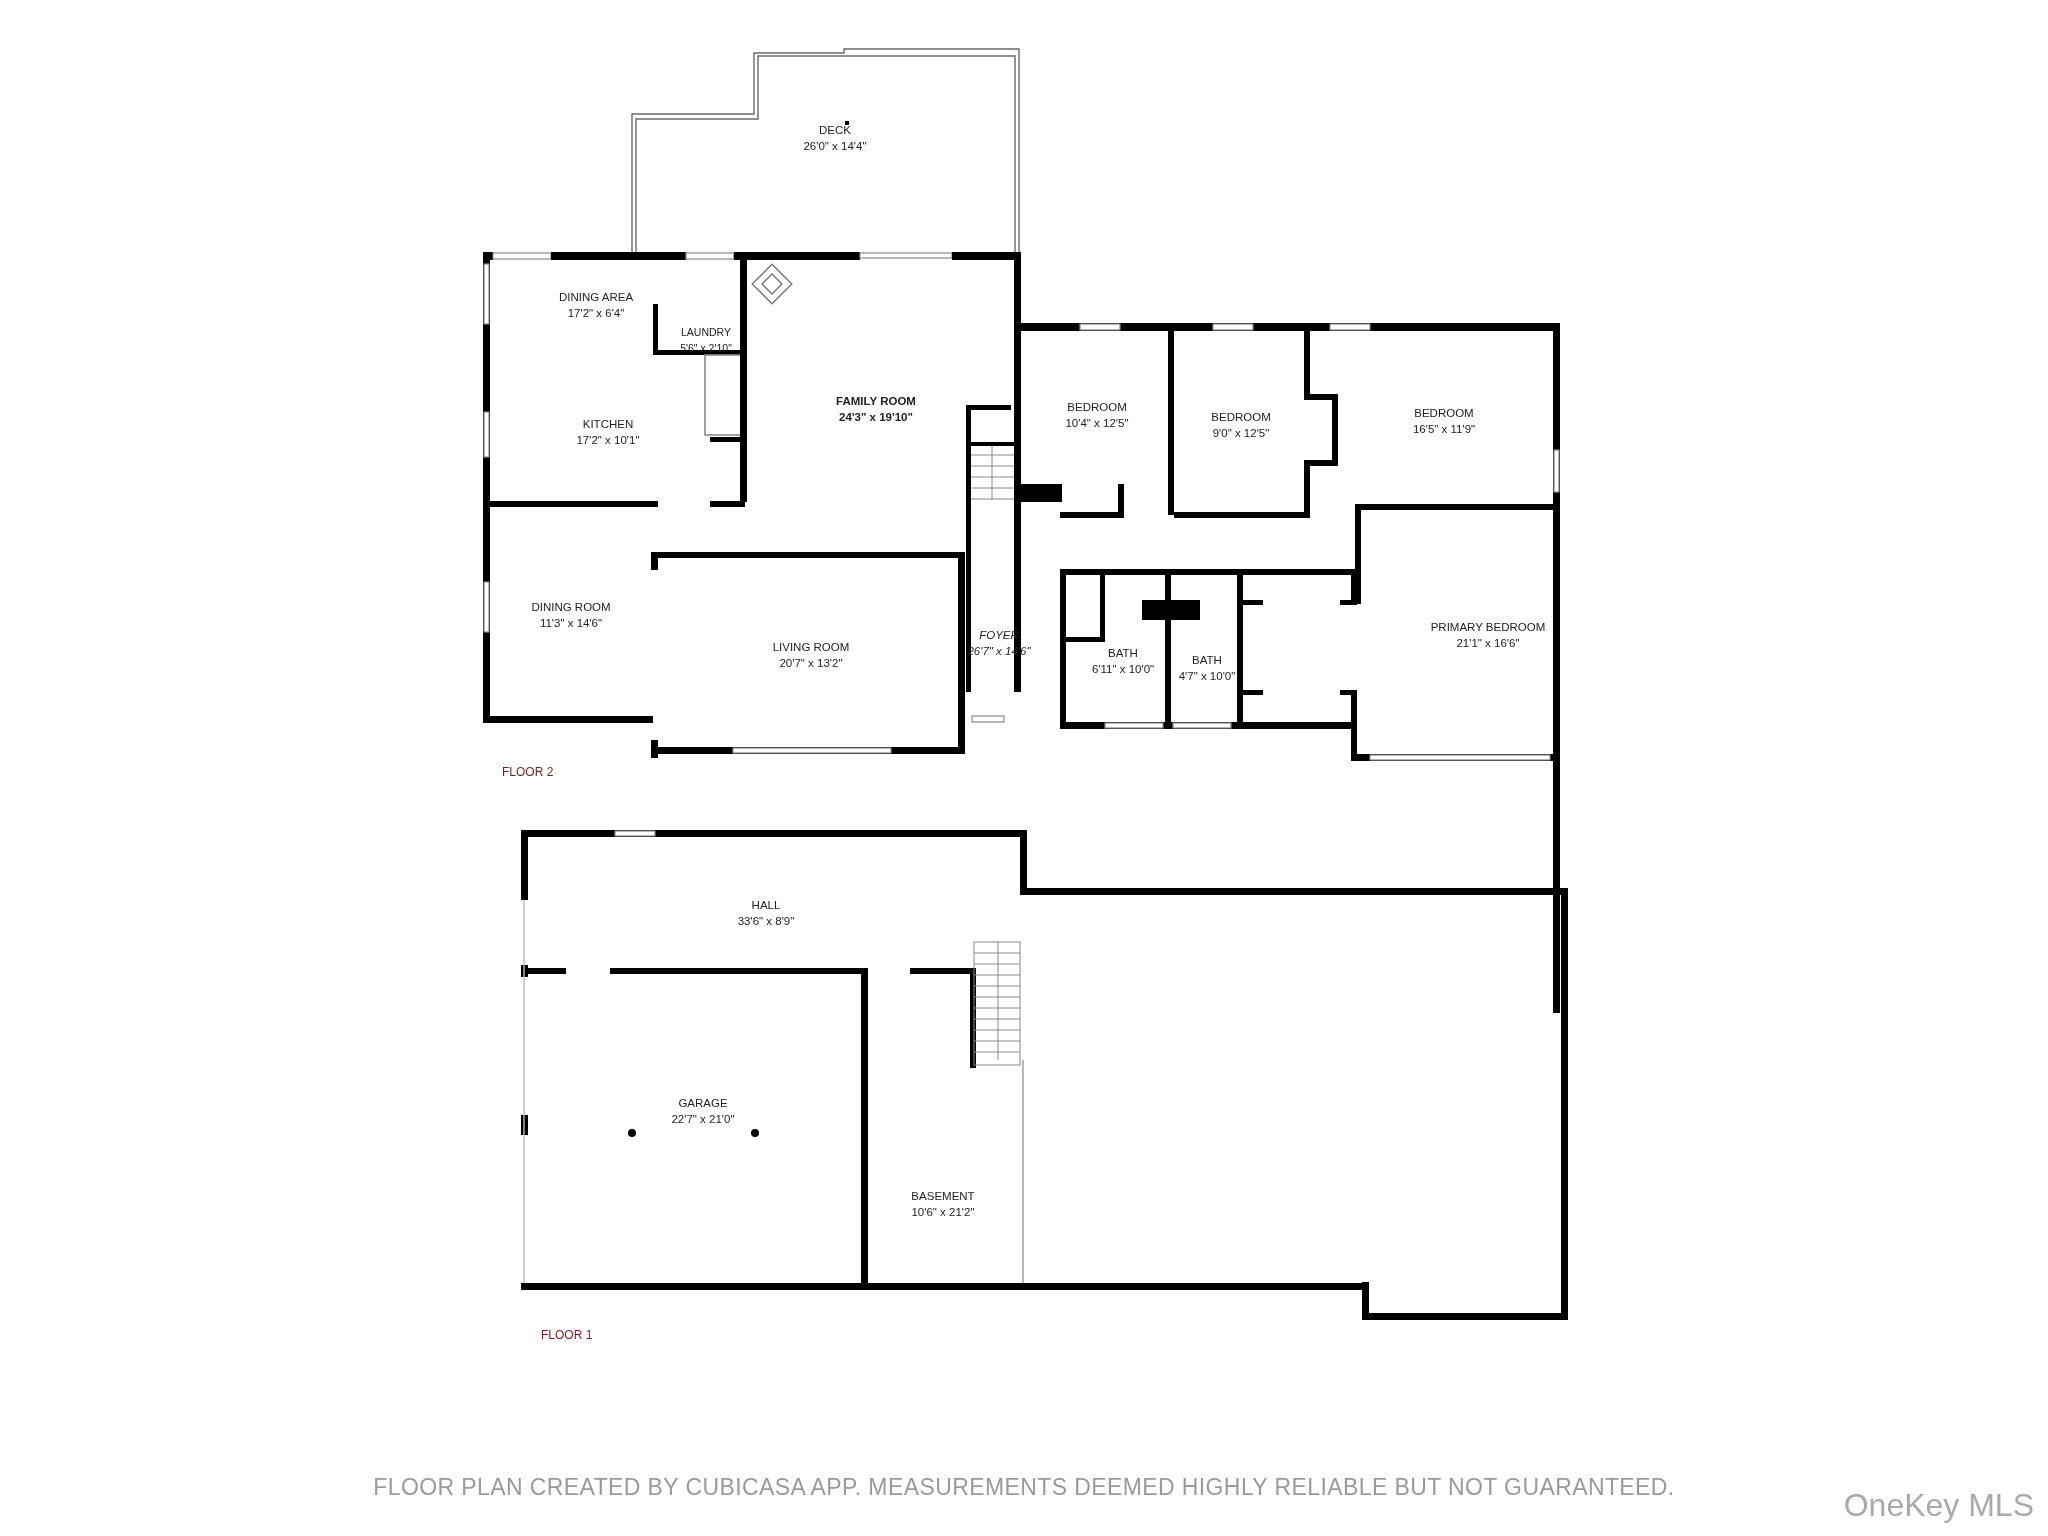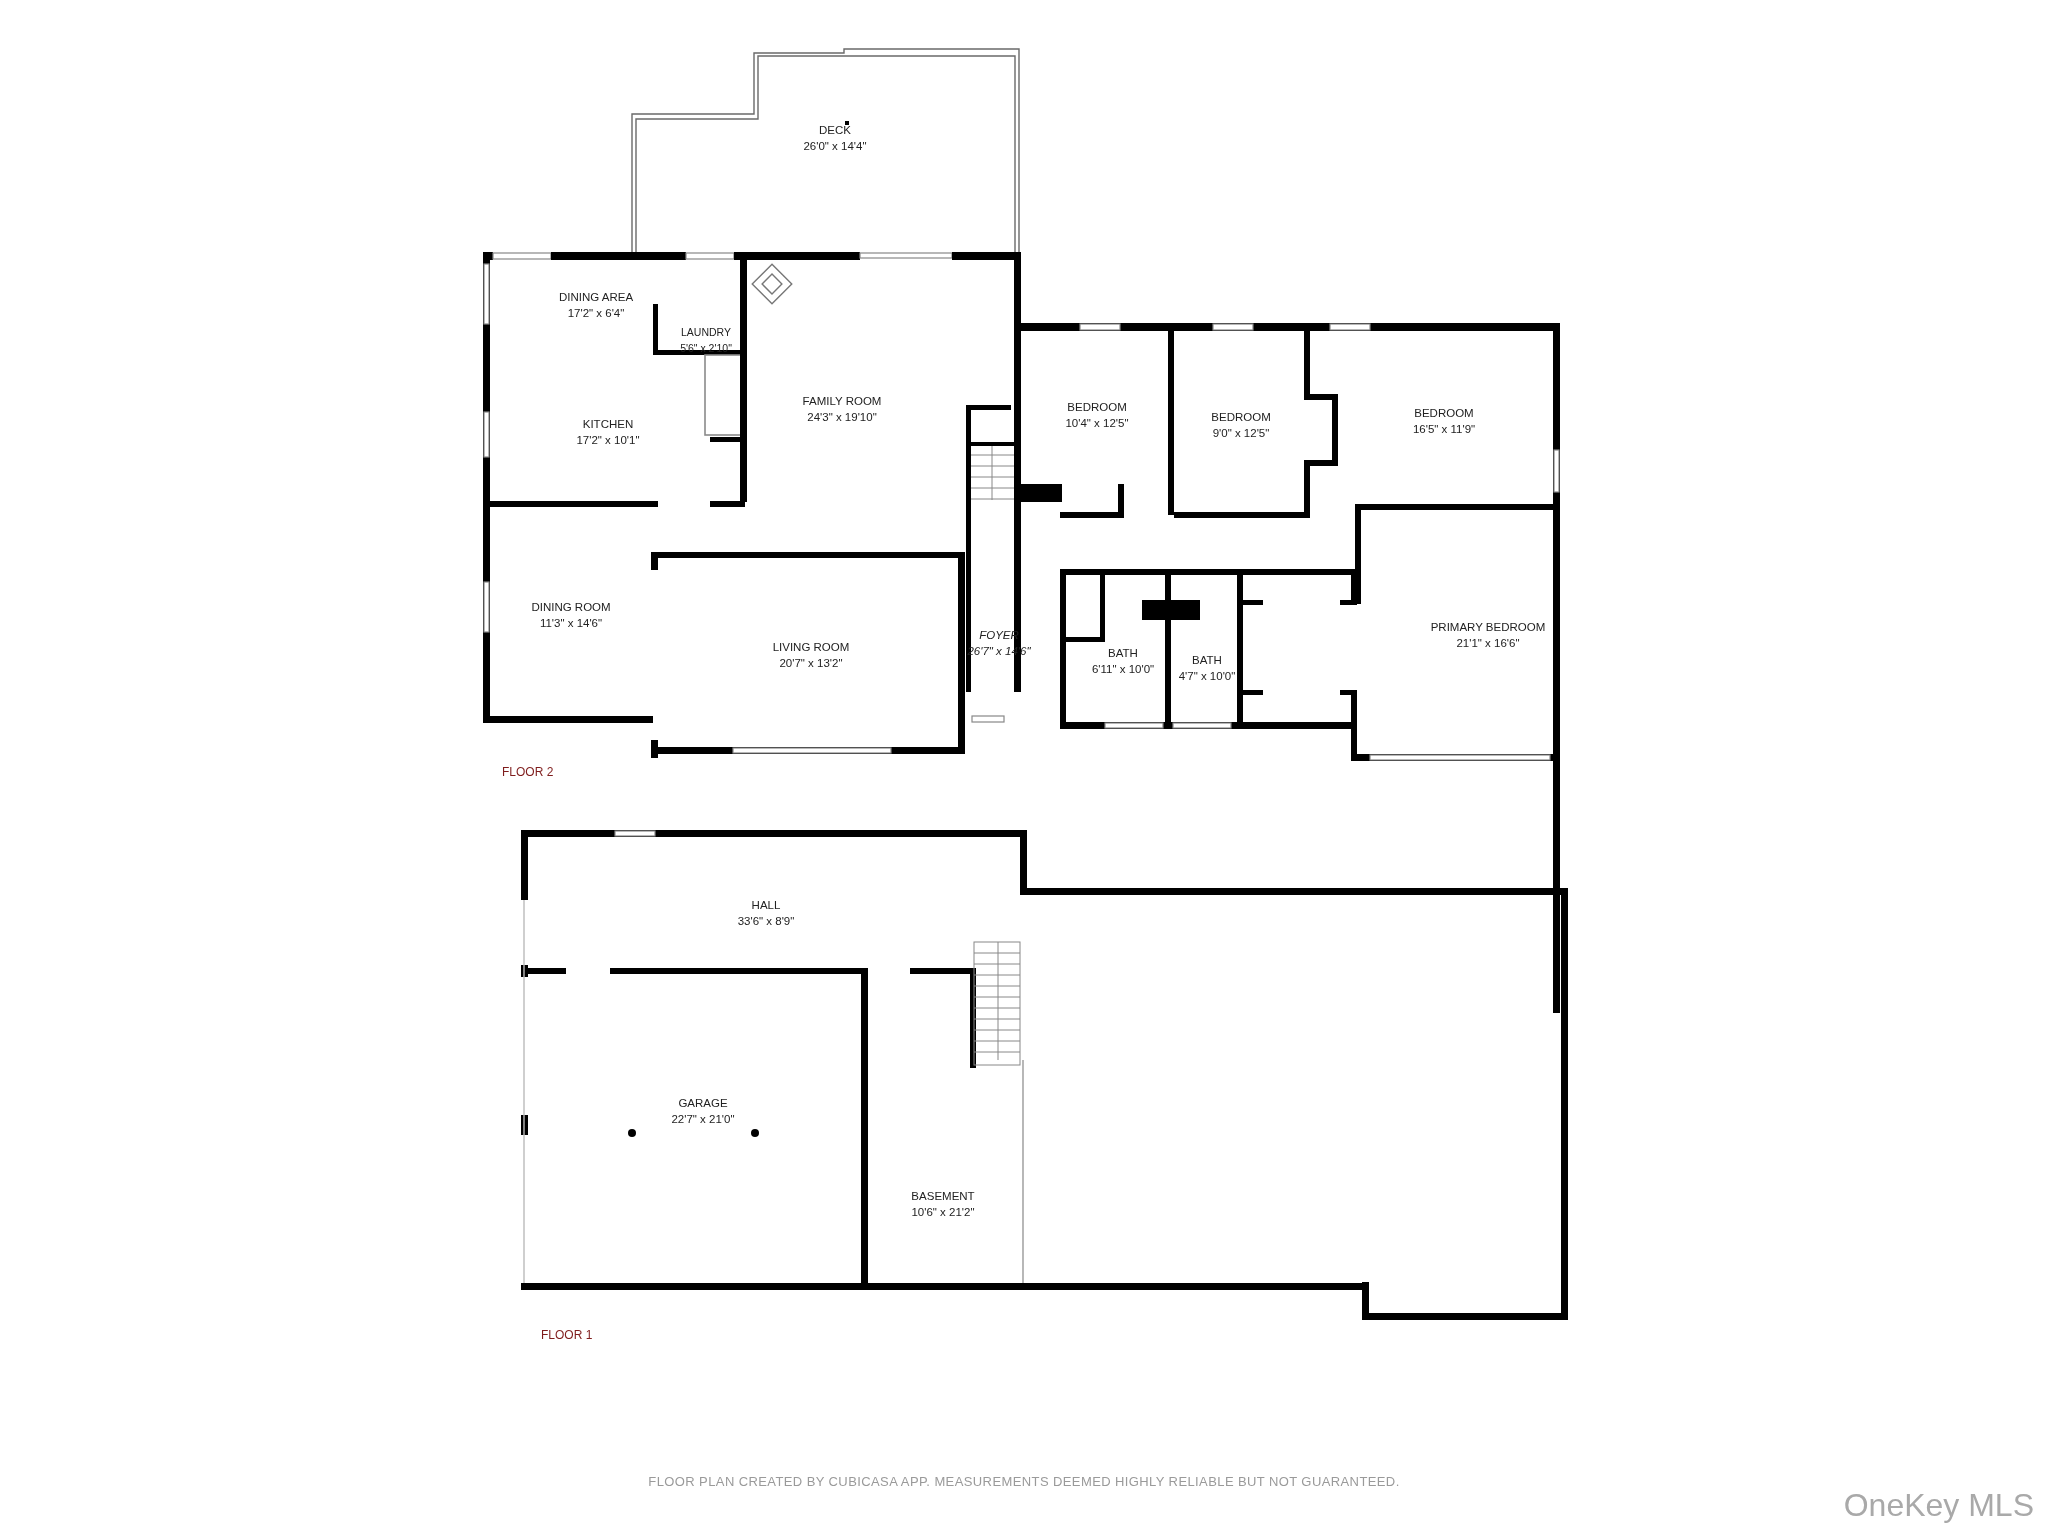--- a/index.html
+++ b/index.html
@@ -6,21 +6,21 @@
   body { width:2048px; height:1536px; position:relative; overflow:hidden; font-family:"Liberation Sans", sans-serif; }
   #plan { position:absolute; left:0; top:0; width:2048px; height:1536px; }
   .wall { fill:#000; }
   .thin { fill:none; stroke:#8a8a8a; stroke-width:1.6; }
   .deckline { fill:none; stroke:#6a6a6a; stroke-width:1.4; }
   .win { fill:#fff; stroke:#888; stroke-width:1.2; }
   .room { position:absolute; text-align:center; color:#222; font-size:11.5px; line-height:16px; transform:translate(-50%,-50%); white-space:nowrap; }
   .room .name { display:block; text-transform:uppercase; }
   .room .dim { display:block; }
   .floor-label { position:absolute; font-size:12px; color:#7f1d1d;margin-left:20px; }
-  .disclaimer { position:absolute; left:0; width:2048px; top:1474px; text-align:center; font-size:13px; color:#9a9a9a; letter-spacing:0.4px; }
+  .disclaimer { position:absolute; left:0; width:2048px; top:1474px; text-align:center; font-size:23px; color:#9a9a9a; letter-spacing:0.4px; }
   .watermark { position:absolute; right:14px; bottom:12px; font-size:32px; color:#a9a9a9; }
 </style>
 </head>
 <body>
 
 <svg id="plan" viewBox="0 0 2048 1536" xmlns="http://www.w3.org/2000/svg">
 
   <g>
 
     <path class="deckline" d="M632 255 V114 H754 V53 H844 V49 H1019 V255"></path>
@@ -169,21 +169,21 @@
   <span class="dim">17'2" x 6'4"</span>
 </div>
 <div class="room" style="left:706px;top:340px;font-size:10.5px;">
   <span class="name">LAUNDRY</span>
   <span class="dim">5'6" x 2'10"</span>
 </div>
 <div class="room" style="left:608px;top:432px;">
   <span class="name">KITCHEN</span>
   <span class="dim">17'2" x 10'1"</span>
 </div>
-<div class="room" style="left:842px;top:409px;">
+<div class="room" style="left:876px;top:409px;font-weight:bold;">
   <span class="name">FAMILY ROOM</span>
   <span class="dim">24'3" x 19'10"</span>
 </div>
 <div class="room" style="left:1097px;top:415px;">
   <span class="name">BEDROOM</span>
   <span class="dim">10'4" x 12'5"</span>
 </div>
 <div class="room" style="left:1241px;top:425px;">
   <span class="name">BEDROOM</span>
   <span class="dim">9'0" x 12'5"</span>

